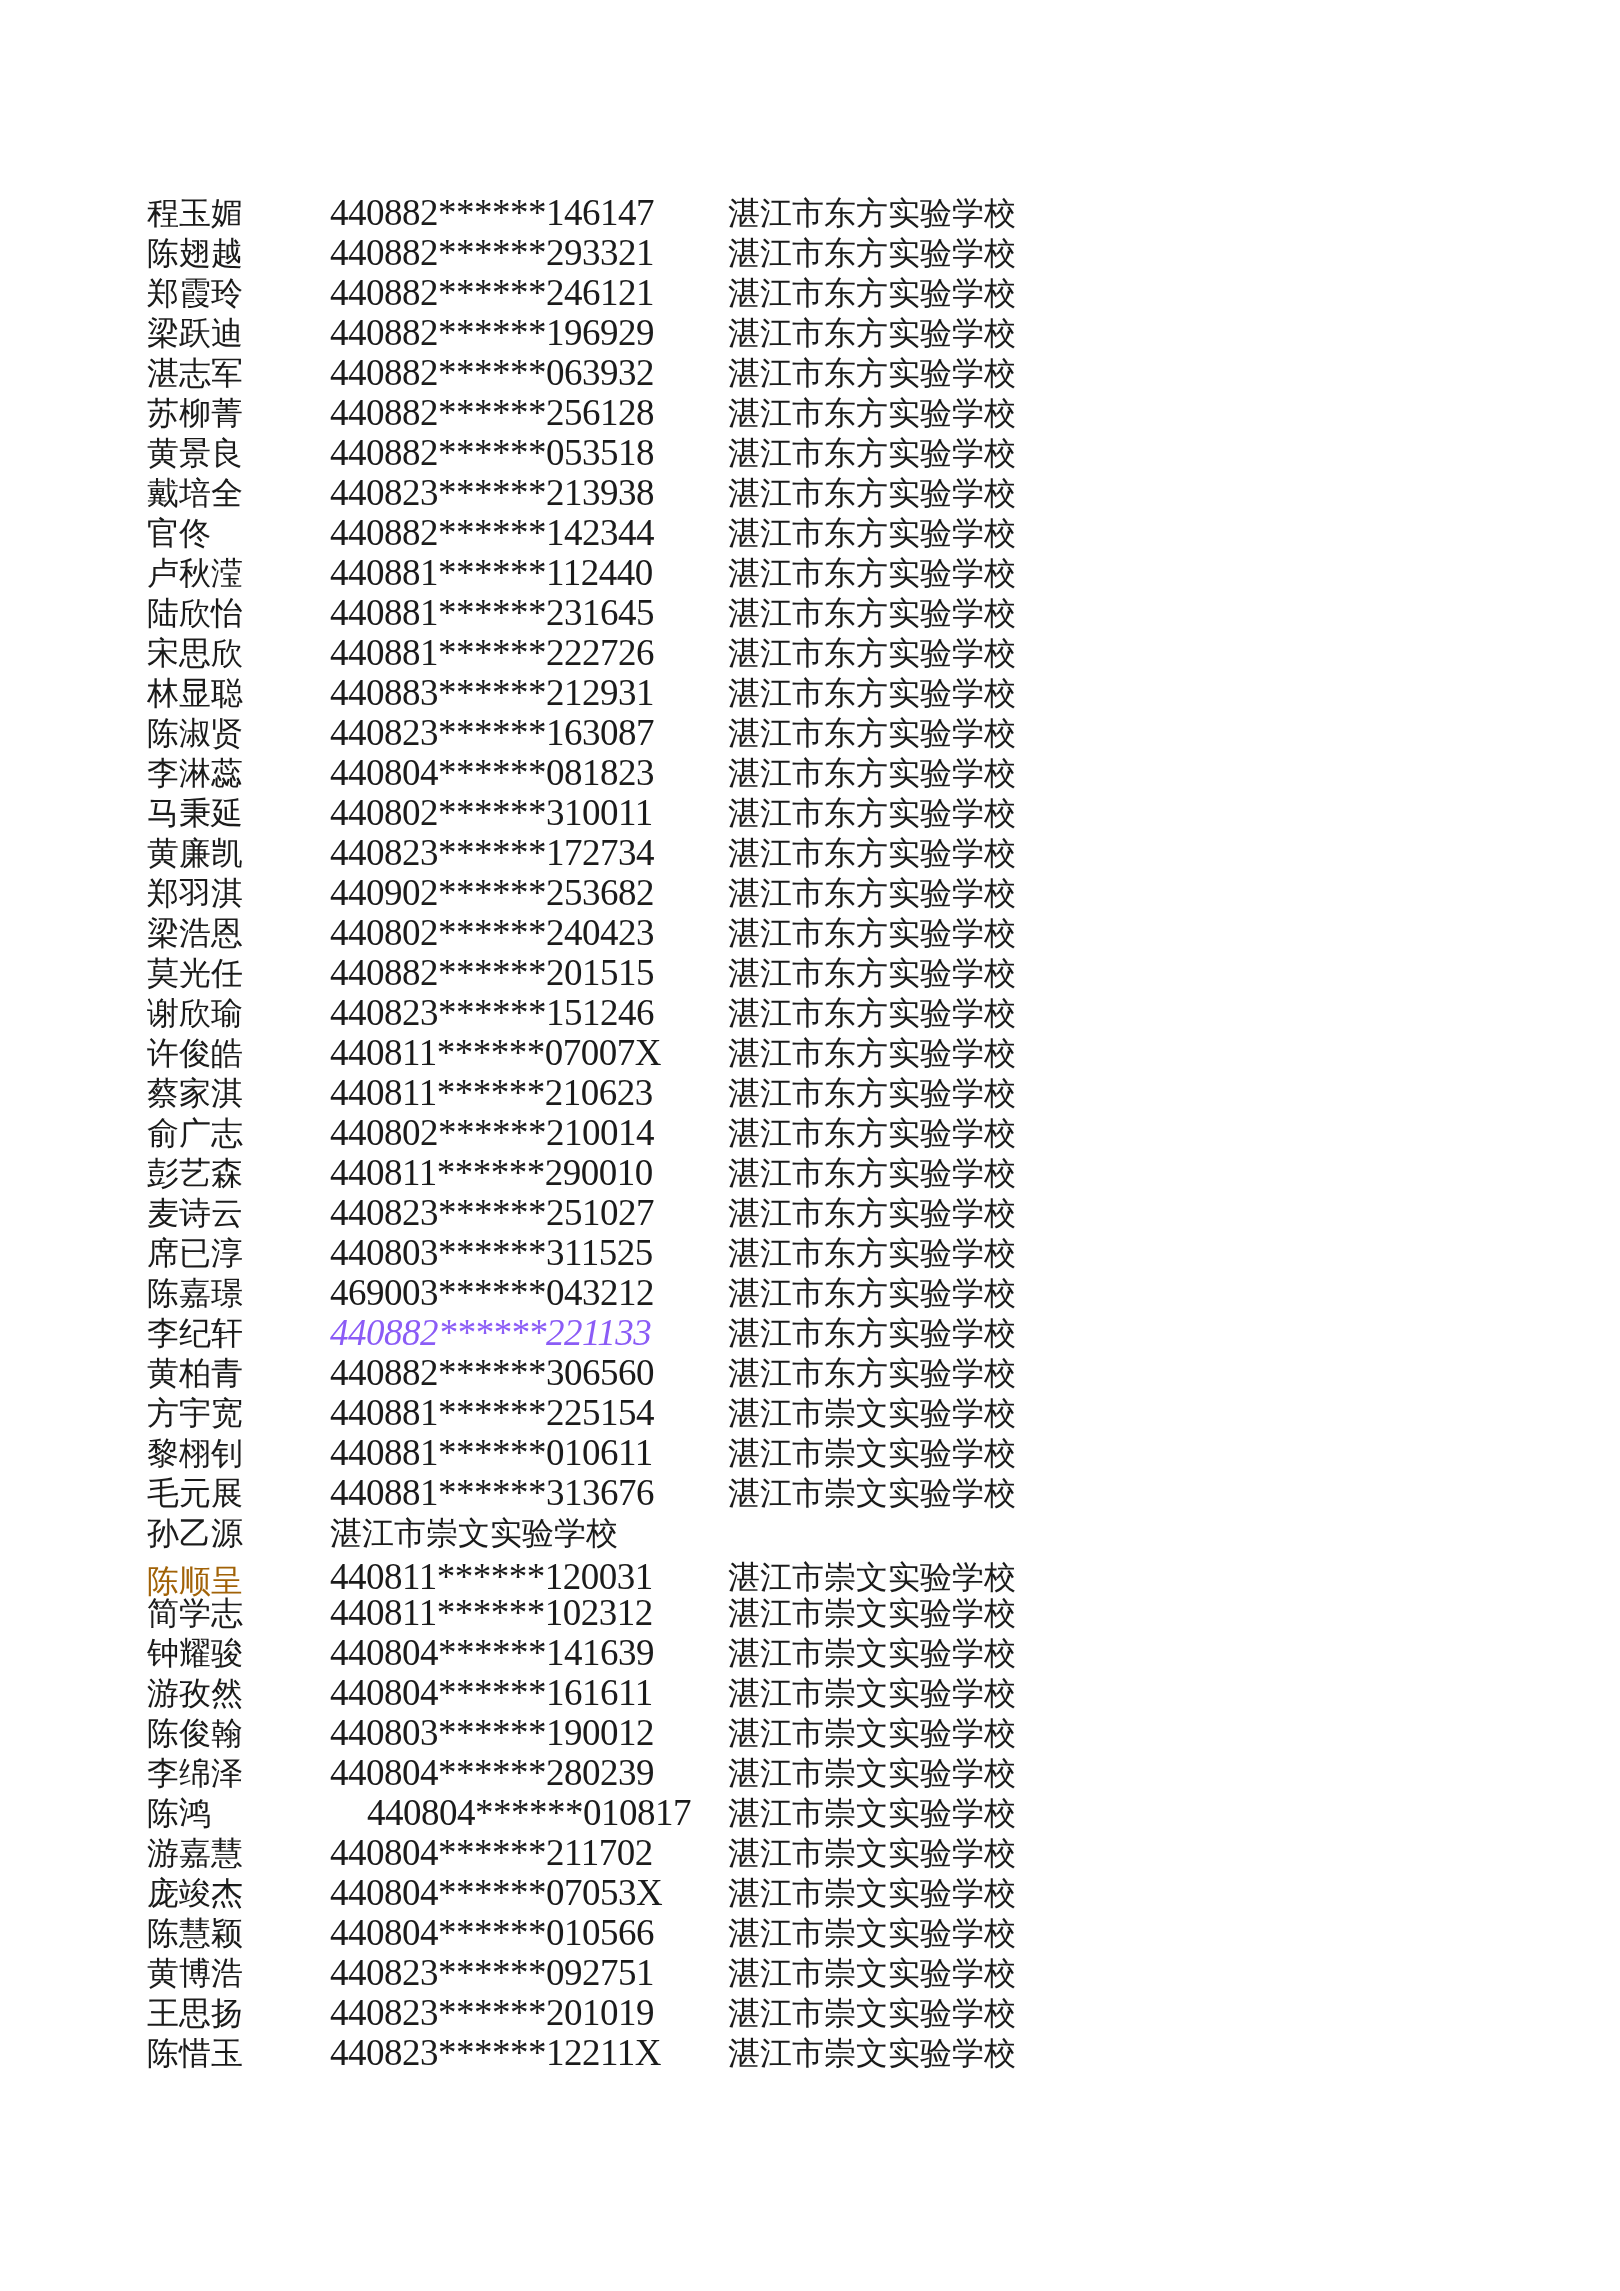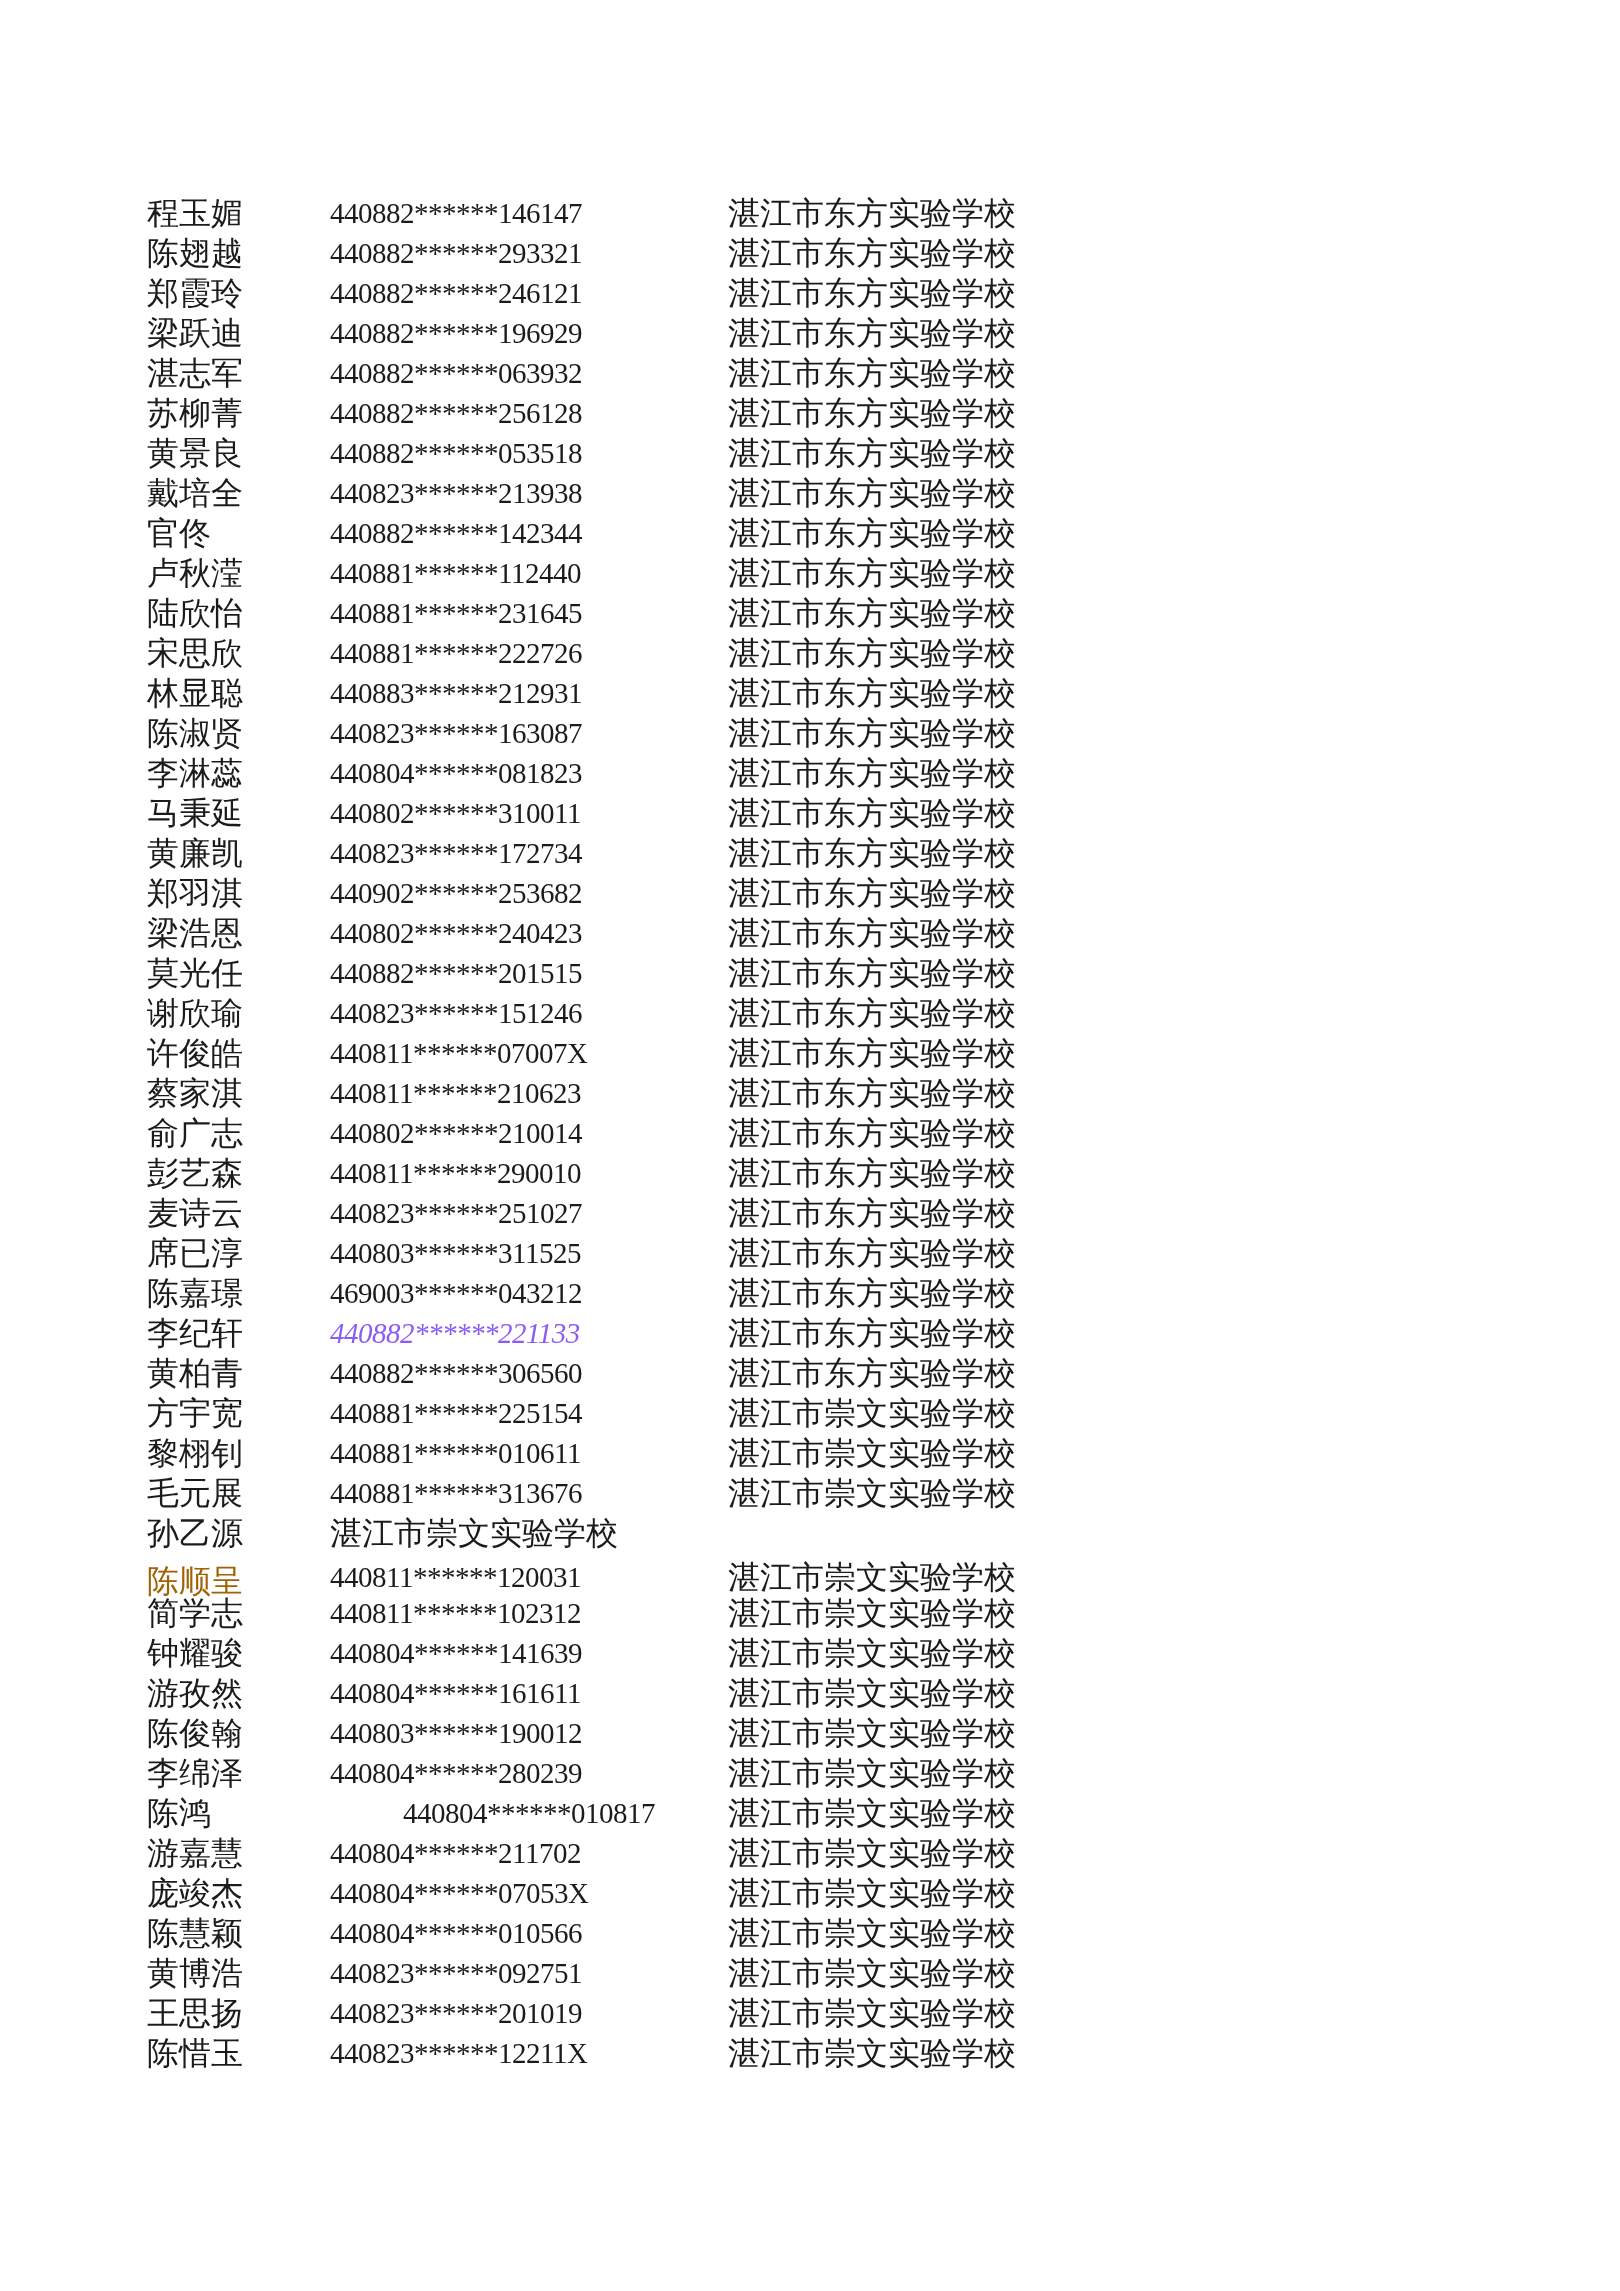--- a/index.html
+++ b/index.html
@@ -28,21 +28,21 @@
     height: 40px;
     align-items: center;
     white-space: nowrap;
   }
   .cell {
     font-size: 32px;
     line-height: 40px;
     color: #1b1b1b;
   }
   .cell.id {
-    font-size: 29px;
+    font-size: 37px;
     letter-spacing: -0.5px;
     font-family: "Liberation Serif", "DejaVu Serif", serif;
   }
 </style>
 </head>
 <body>
 
 <div class="page" style="background: rgb(255, 255, 255);">
   <div class="roster" id="roster">
   <div class="row">

